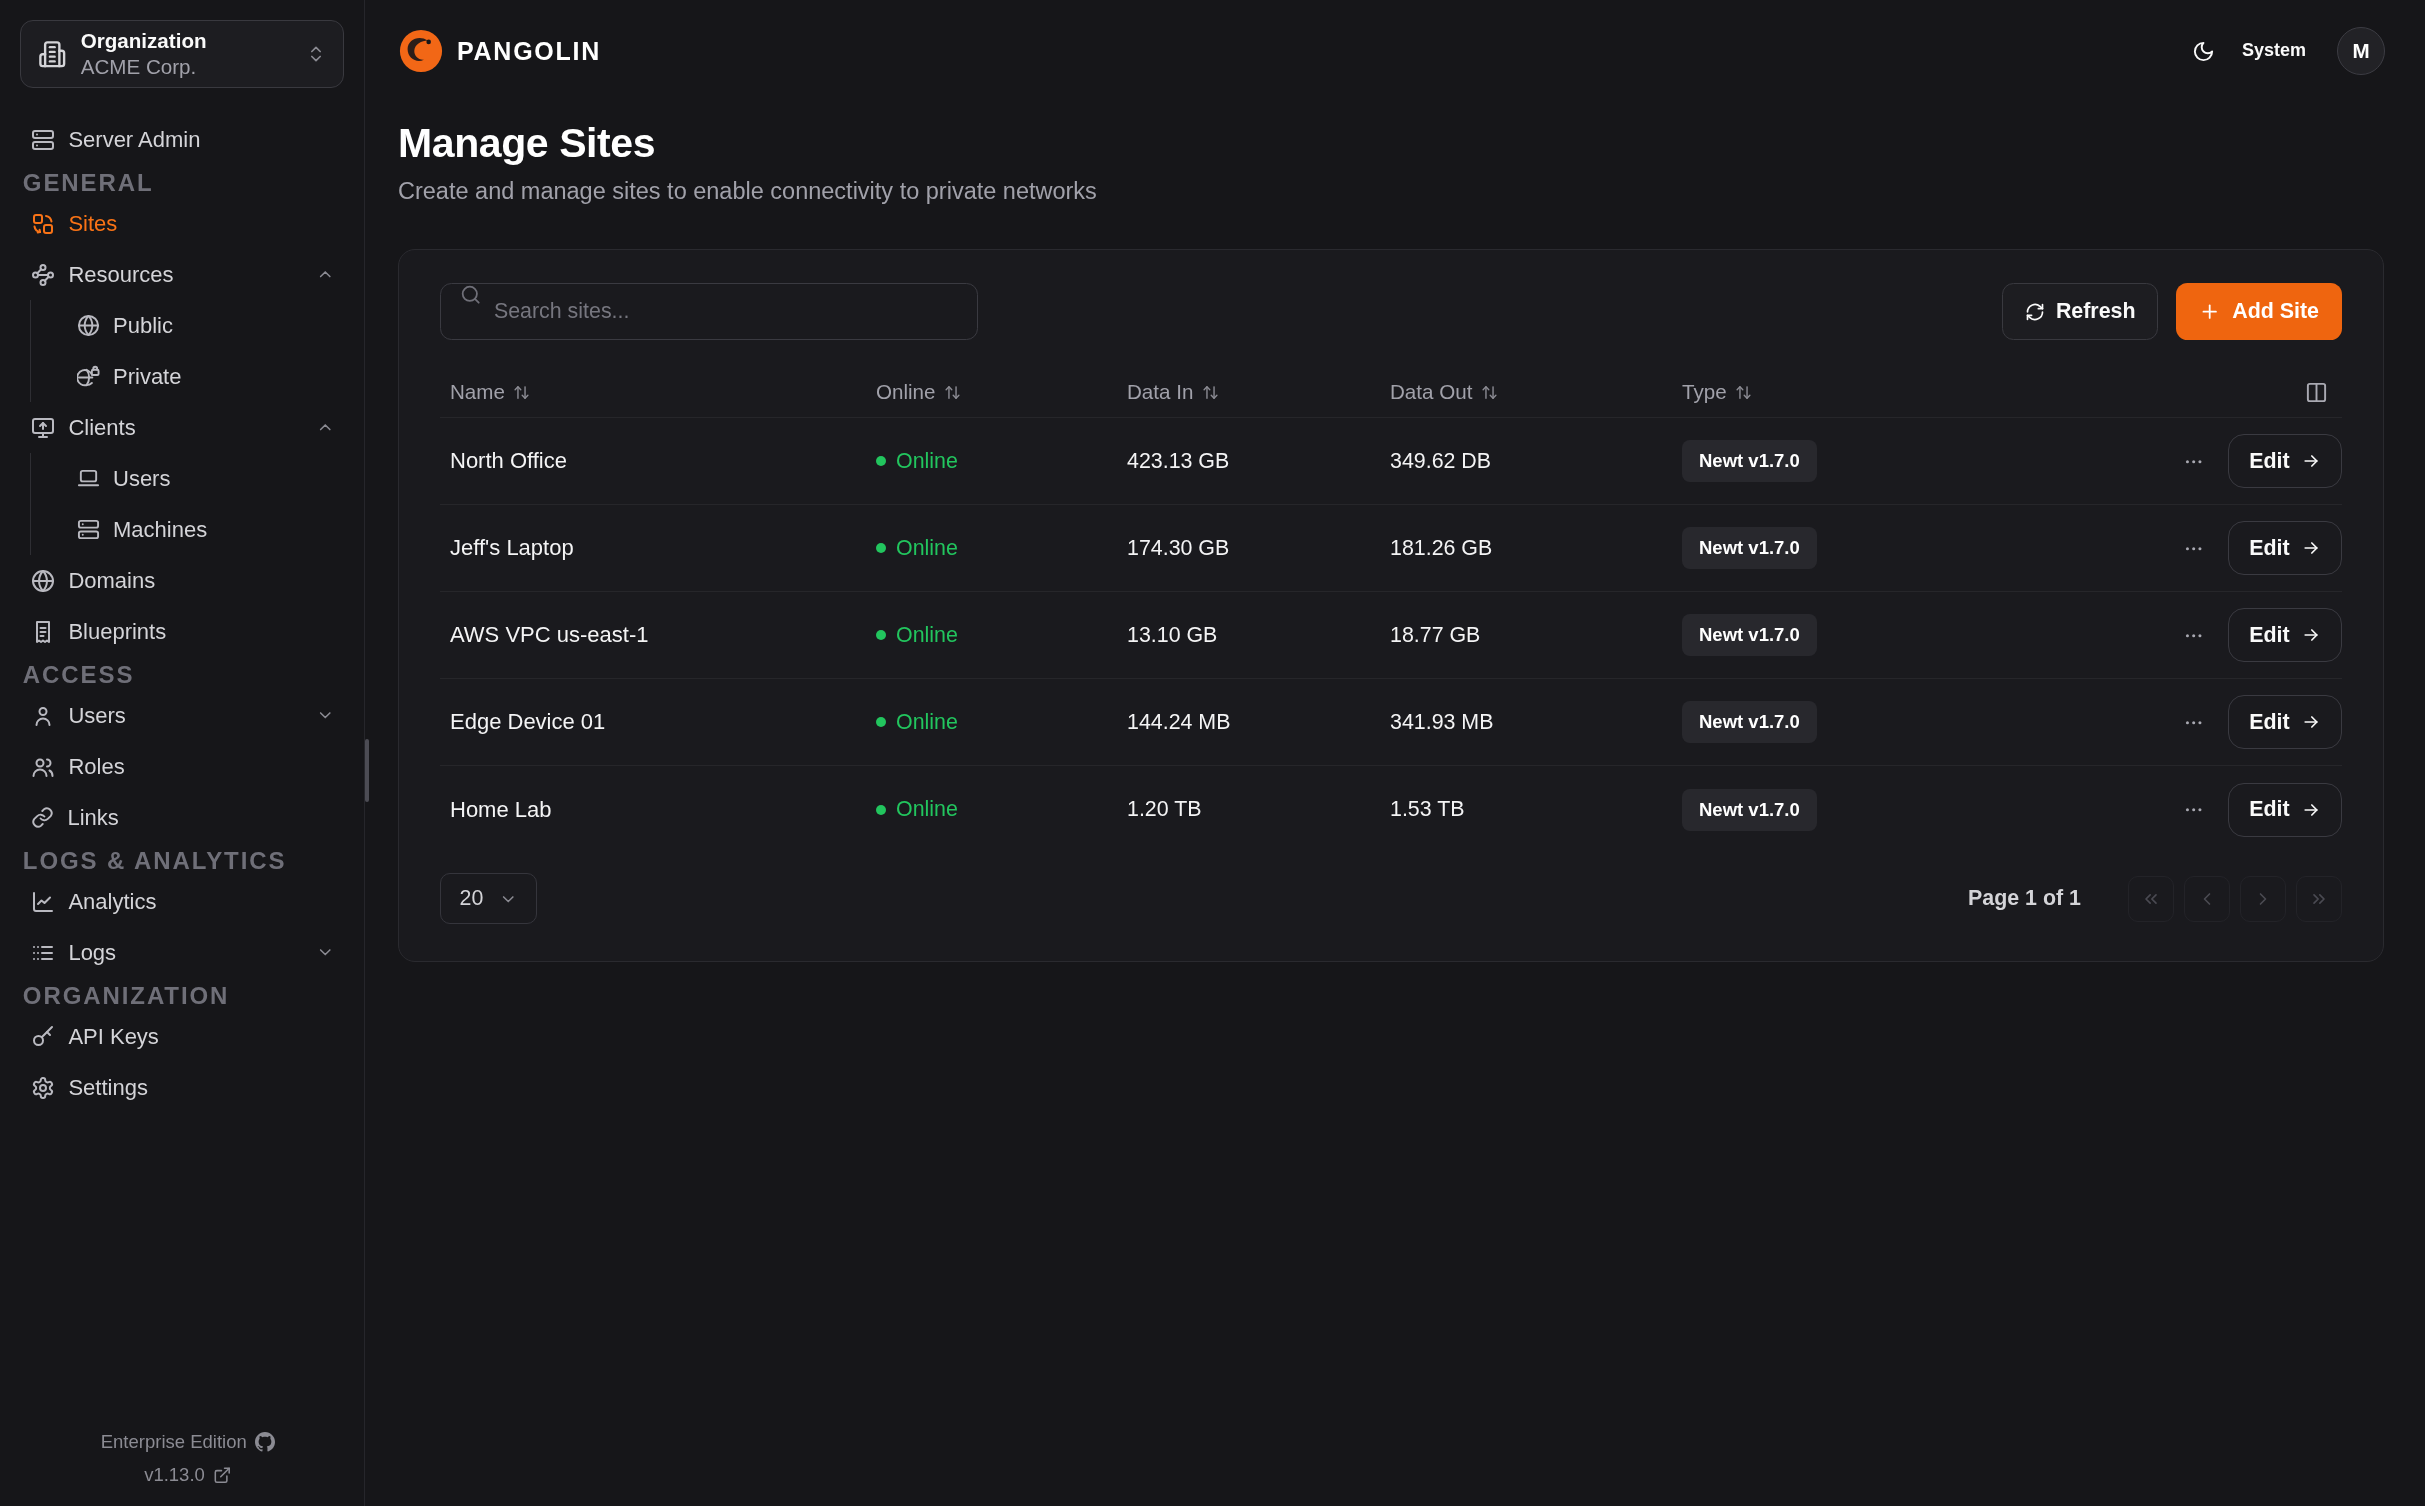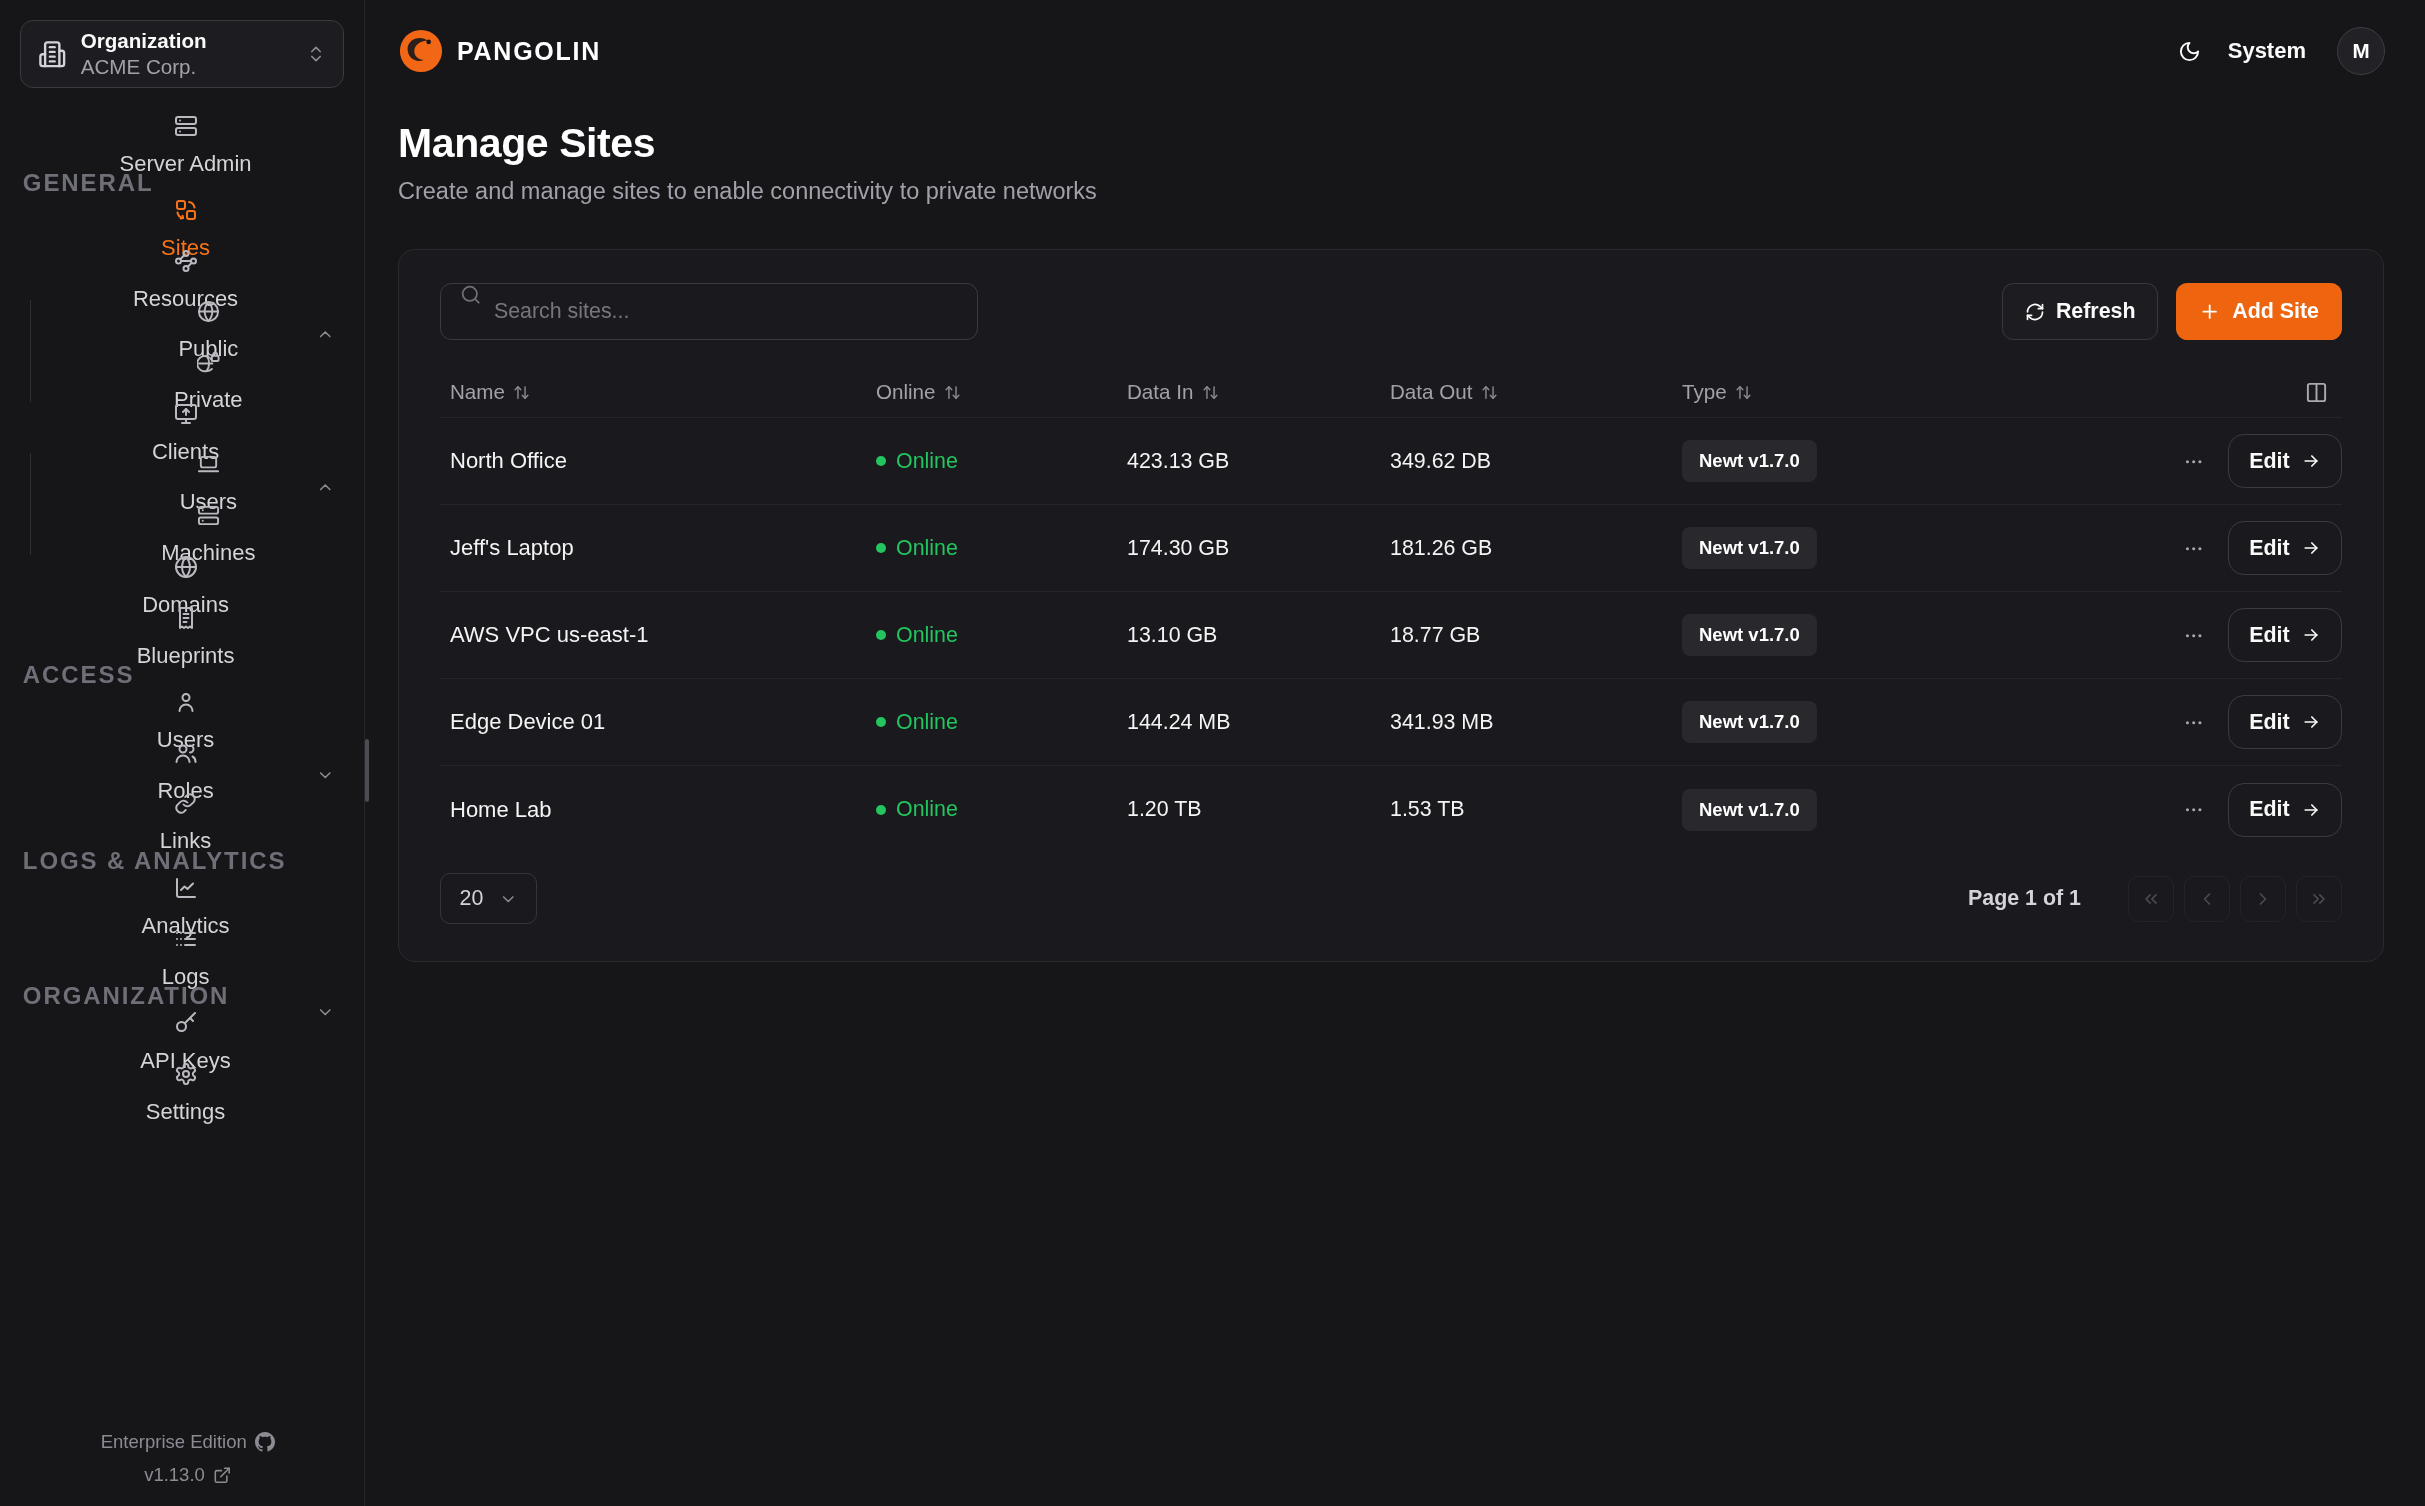--- a/index.html
+++ b/index.html
@@ -18,21 +18,21 @@
   .org-box{display:flex;align-items:center;gap:14.2px;width:100%;height:68px;padding:0 17px;
     background:#1d1d21;border:1.1px solid #39393f;border-radius:13px;cursor:pointer;}
   .org-box .org-text{flex:1;min-width:0;}
   .org-label{font-size:20.6px;font-weight:700;color:var(--text);line-height:1.25;}
   .org-value{font-size:20.6px;color:var(--text2);line-height:1.25;}
   .org-box .ic{color:#d4d4d8;}
   .org-box .chev{color:#8b8b93;}
 
   nav{margin-top:26px;}
   .nav-item{display:flex;align-items:center;gap:13px;height:51px;padding:0 4.3px 0 11.4px;
-    color:#d4d4d8;font-size:22px;cursor:pointer;border-radius:8.5px;flex-direction:column;}
+    color:#d4d4d8;font-size:22px;cursor:pointer;border-radius:8.5px;}
   .nav-item .ic{color:#b9b9c0;}
   .nav-item.active,{color:var(--sites);}
   .nav-item.active{color:var(--sites);}
   .nav-item.active .ic{color:var(--sites);}
   .nav-item .chev{margin-left:auto;margin-right:5.7px;color:#8b8b93;}
   .sec-label{margin-top:2px;height:31px;display:flex;align-items:center;padding-left:2.8px;
     color:var(--muted);font-size:24px;font-weight:700;letter-spacing:.08em;}
   .subnav{margin-left:10px;border-left:1.4px solid #2e2e33;padding-left:36px;}
   .subnav .nav-item{padding-left:10px;}
   .scroll-thumb{position:absolute;top:739px;right:-5px;width:4.3px;height:63px;background:#4c4c54;border-radius:2.1px;}
@@ -40,21 +40,21 @@
     color:#8b8b93;font-size:18.5px;}
   .sidebar-footer .frow{display:flex;align-items:center;gap:8.5px;}
   .sidebar-footer a{cursor:pointer;display:flex;align-items:center;gap:8.5px;color:#8b8b93;text-decoration:none;}
 
   
   .main{flex:1;min-width:0;padding:0 41px 0 33px;position:relative;}
   .topbar{margin-top:26px;height:50px;display:flex;align-items:center;justify-content:space-between;}
   .brand{display:flex;align-items:center;gap:13px;}
   .brand-name{font-size:25px;font-weight:700;letter-spacing:.07em;color:#fff;}
   .topbar-right{display:flex;align-items:center;gap:31px;}
-  .theme-toggle{display:flex;align-items:center;gap:27px;color:var(--text);font-size:22px;font-weight:600;cursor:pointer;}
+  .theme-toggle{display:flex;align-items:flex-start;gap:27px;color:var(--text);font-size:18px;font-weight:600;cursor:pointer;}
   .avatar{width:48px;height:48px;border-radius:50%;background:#222226;border:1.4px solid #3c3c43;
     display:flex;align-items:center;justify-content:center;font-size:20.6px;font-weight:700;color:#fff;cursor:pointer;}
 
   .page-title{margin-top:44px;font-size:41px;font-weight:800;letter-spacing:-.01em;color:#fff;}
   .page-subtitle{margin-top:11.4px;font-size:23.5px;color:var(--text2);}
 
   .card{margin-top:44px;width:1986px;height:713px;background:var(--card-bg);
     border:1.1px solid var(--card-border);border-radius:17px;padding:33px 41px;}
   .toolbar{display:flex;align-items:center;justify-content:space-between;}
   .search{display:flex;gap:13px;width:538px;height:57px;padding:0 18.5px;

